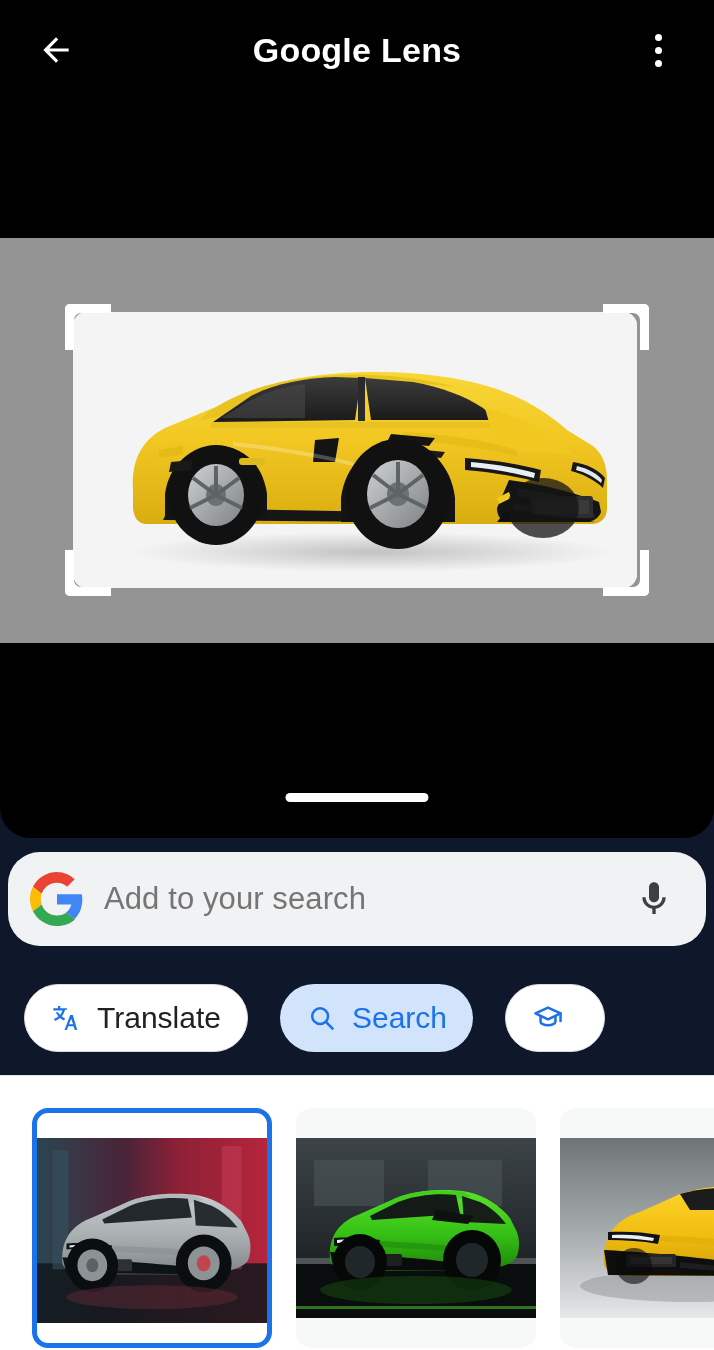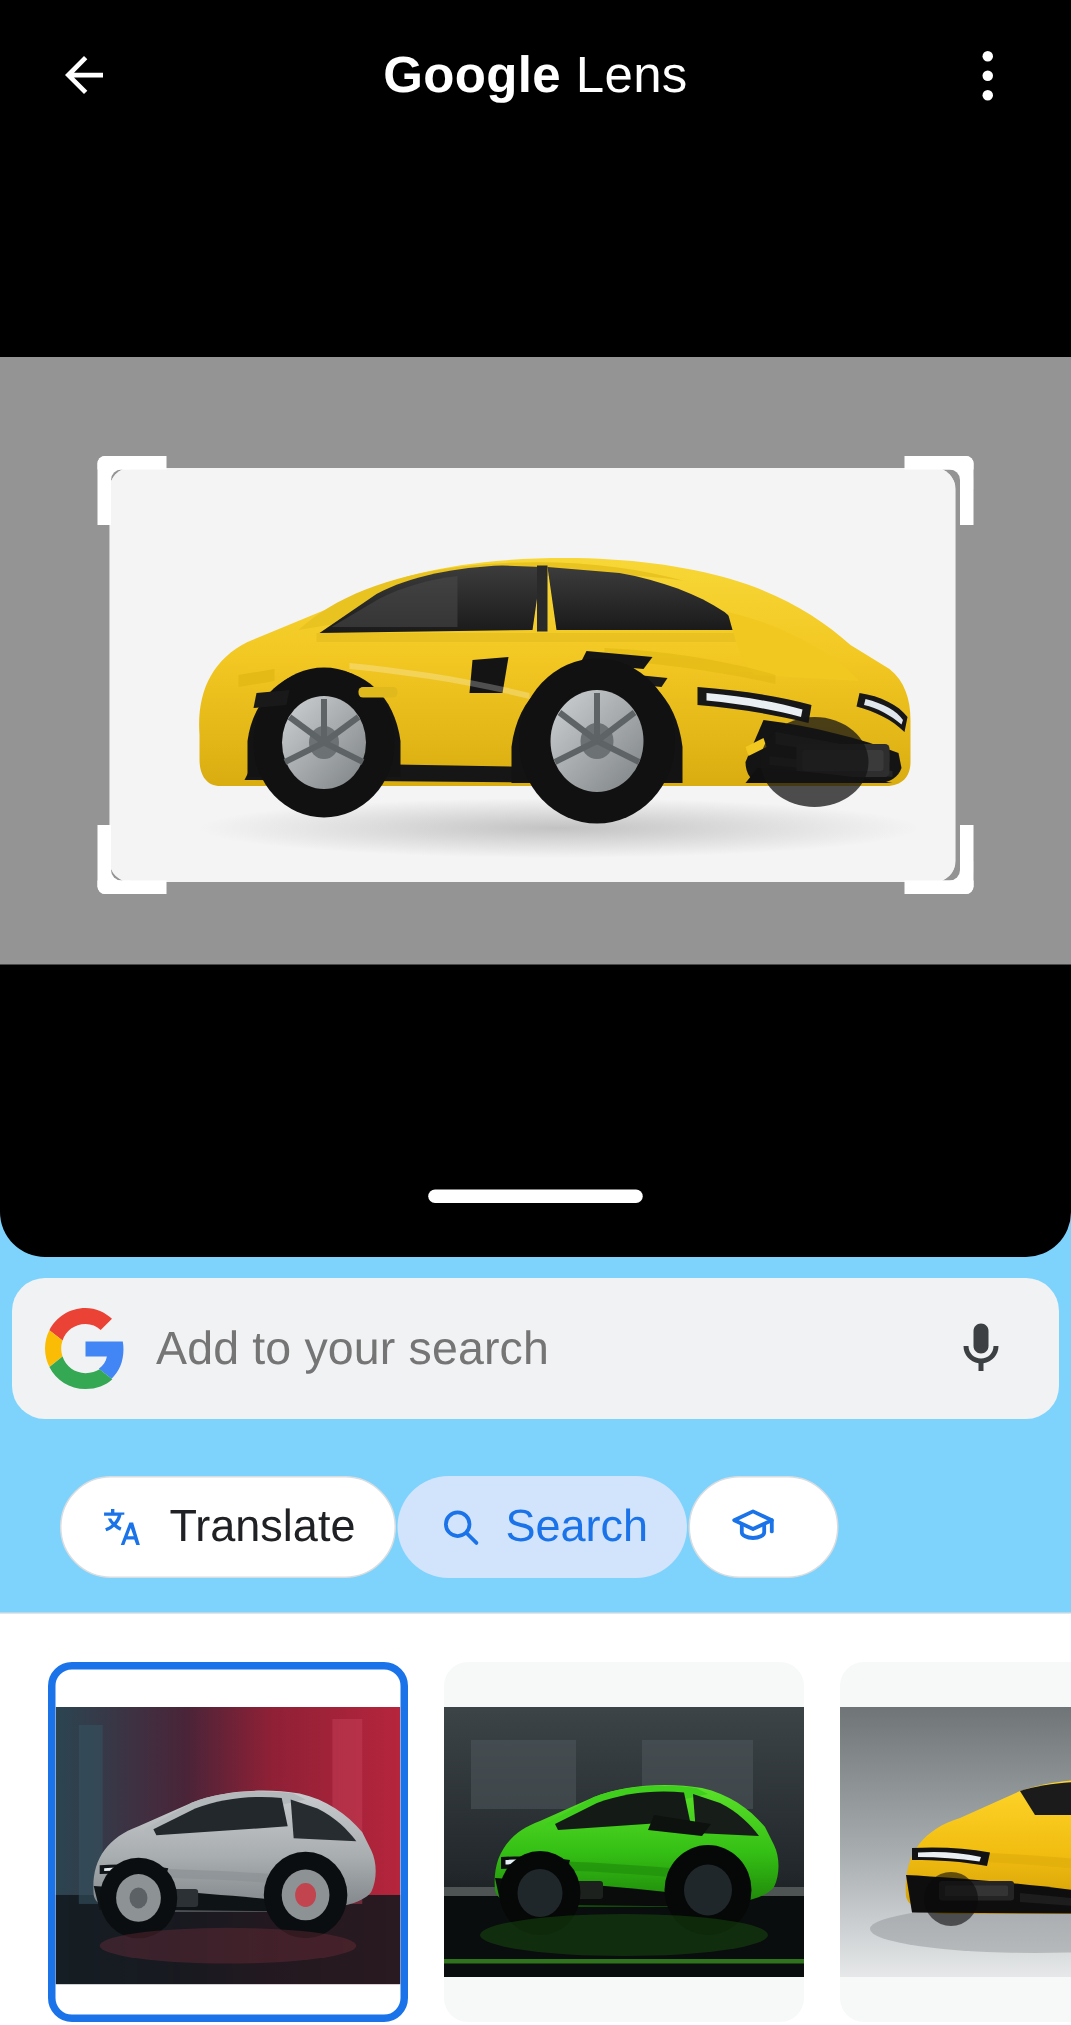--- a/index.html
+++ b/index.html
@@ -3,21 +3,21 @@
 <meta charset="utf-8">
 <title>Google Lens</title>
 <style>
   * { box-sizing: border-box; margin: 0; padding: 0; }
   html, body {
     width: 714px; height: 1350px;
     background: #ffffff;
     font-family: "Liberation Sans", sans-serif;
     overflow: hidden;
   }
-  #app { position: relative; width: 714px; height: 1350px; background: #7dd3fc; }
+  #app { position: relative; width: 714px; height: 1350px; background: #0f172a; }
 
   
   .viewer {
     position: absolute; left: 0; top: 0; width: 714px; height: 838px;
     background: #000000;
     border-bottom-left-radius: 30px;
     border-bottom-right-radius: 30px;
     overflow: hidden;
   }
 
@@ -33,21 +33,21 @@
     position: absolute; right: 28px; top: 22px; width: 56px; height: 56px;
     display: flex; flex-direction: column; align-items: center; justify-content: center;
   }
   .menu-dot { width: 7px; height: 7px; border-radius: 50%; background: #ffffff; margin: 3px 0; }
   .lens-title {
     position: absolute; left: 0; top: 22px; width: 714px; height: 56px;
     display: flex; align-items: center; justify-content: center;
     color: #ffffff; font-size: 34px; letter-spacing: 0.2px; white-space: nowrap;
   }
   .lens-title .g-word { font-weight: 700; }
-  .lens-title .l-word { font-weight: 400; margin-left: 10px; }
+  .lens-title .l-word { font-weight: 700; margin-left: 10px; }
 
   
   .photo-stage {
     position: absolute; left: 0; top: 238px; width: 714px; height: 405px;
     background: #949494; overflow: hidden;
   }
   .photo-white {
     position: absolute; left: 73px; top: 74px; width: 564px; height: 276px;
     background: #f2f2f2; border-radius: 14px; overflow: hidden;
   }
@@ -85,37 +85,37 @@
 
   
   .drag-handle {
     position: absolute; left: 50%; transform: translateX(-50%); top: 793px;
     width: 143px; height: 9px; border-radius: 5px; background: #ffffff;
   }
 
   
   .searchbar {
     position: absolute; left: 8px; top: 852px; width: 698px; height: 94px;
-    background: #f1f2f4; border-radius: 22px;
+    background: #f1f2f4; border-radius: 32px;
     display: flex; align-items: center;
   }
   .g-logo { margin-left: 22px; width: 54px; height: 54px; flex: 0 0 auto; }
   .g-logo svg { display: block; width: 100%; height: 100%; }
   .search-placeholder {
     margin-left: 20px; flex: 1 1 auto;
     color: #70757a; font-size: 31px; letter-spacing: 0.1px;
     background: none; border: none; outline: none; font-family: inherit;
   }
   .mic-btn { width: 60px; height: 60px; margin-right: 22px; flex: 0 0 auto;
     display: flex; align-items: center; justify-content: center; }
 
   
   .chips {
     position: absolute; left: 0; top: 984px; width: 714px; height: 68px;
-    display: flex; align-items: center; gap: 1px; padding-left: 40px;
+    display: flex; align-items: center; gap: 32px; padding-left: 24px;
   }
   .chip {
     height: 68px; border-radius: 34px; display: flex; align-items: center;
     padding: 0 26px; white-space: nowrap; flex: 0 0 auto;
   }
   .chip.outline { border: 1.5px solid #dadce0; background: #ffffff; }
   .chip.active { background: #d2e3fc; border: none; align-items: center; }
   .chip .chip-ico { width: 32px; height: 32px; margin-right: 14px; flex: 0 0 auto;
     display: flex; align-items: center; justify-content: center; }
   .chip .chip-label { font-size: 30px; color: #202124; }

